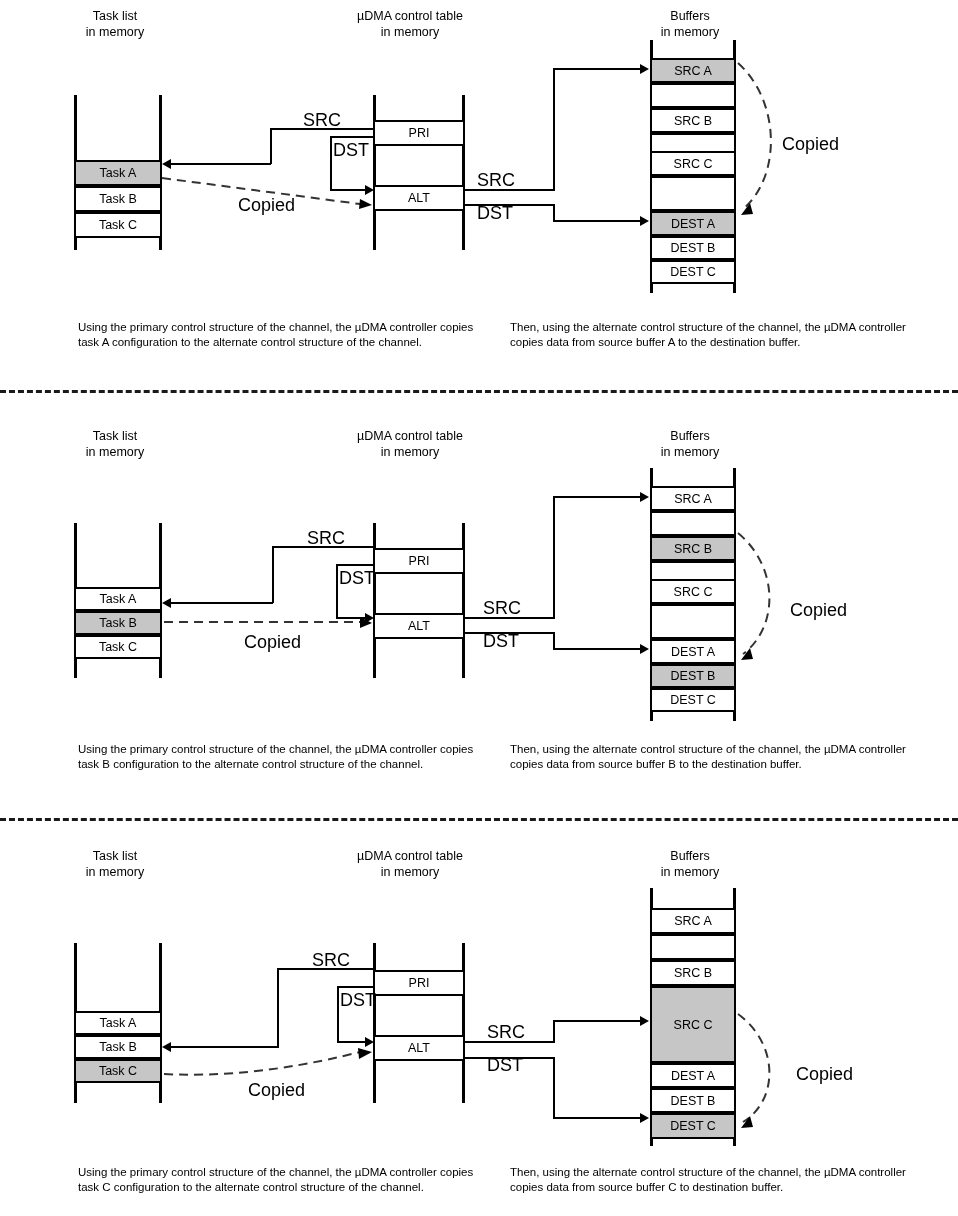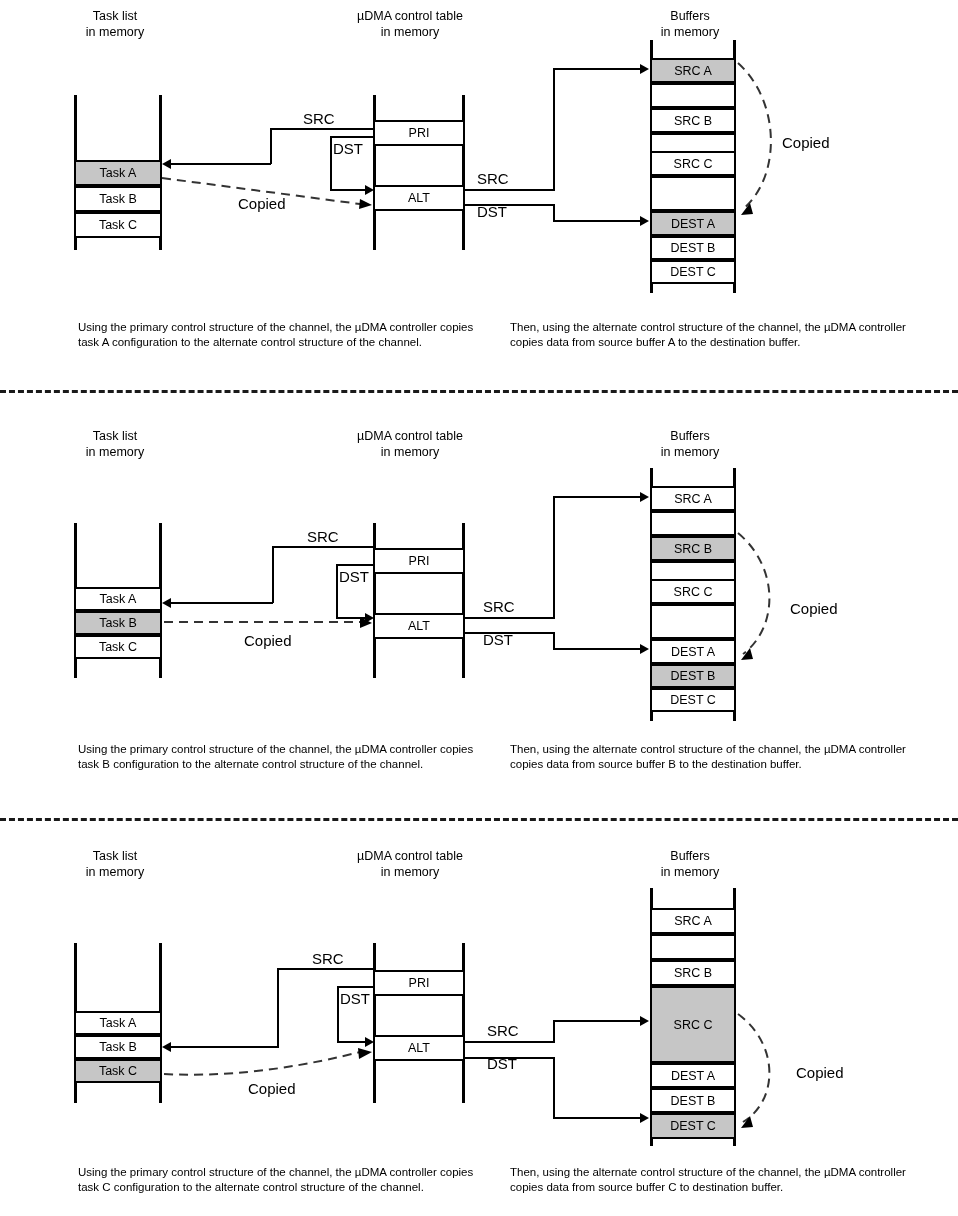--- a/index.html
+++ b/index.html
@@ -62,21 +62,21 @@
     position: absolute;
     width: 0; height: 0;
     border-top: 5px solid transparent;
     border-bottom: 5px solid transparent;
   }
   .arrow-r { border-left: 9px solid #000; }
   .arrow-l { border-right: 9px solid #000; }
 
   .conn-label {
     position: absolute;
-    font-size: 15px;
+    font-size: 18px;
     color: #000;
     background: transparent;
   }
 
   
   .dashline { position: absolute; }
   .dashline svg { display: block; overflow: visible; }
 
   
   .caption {

